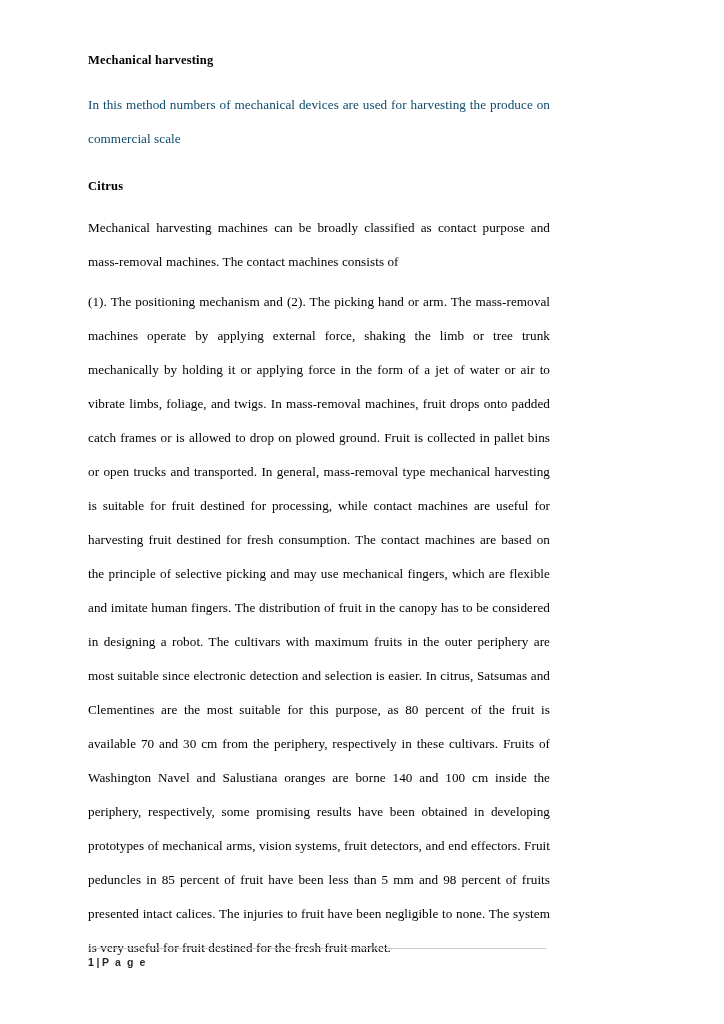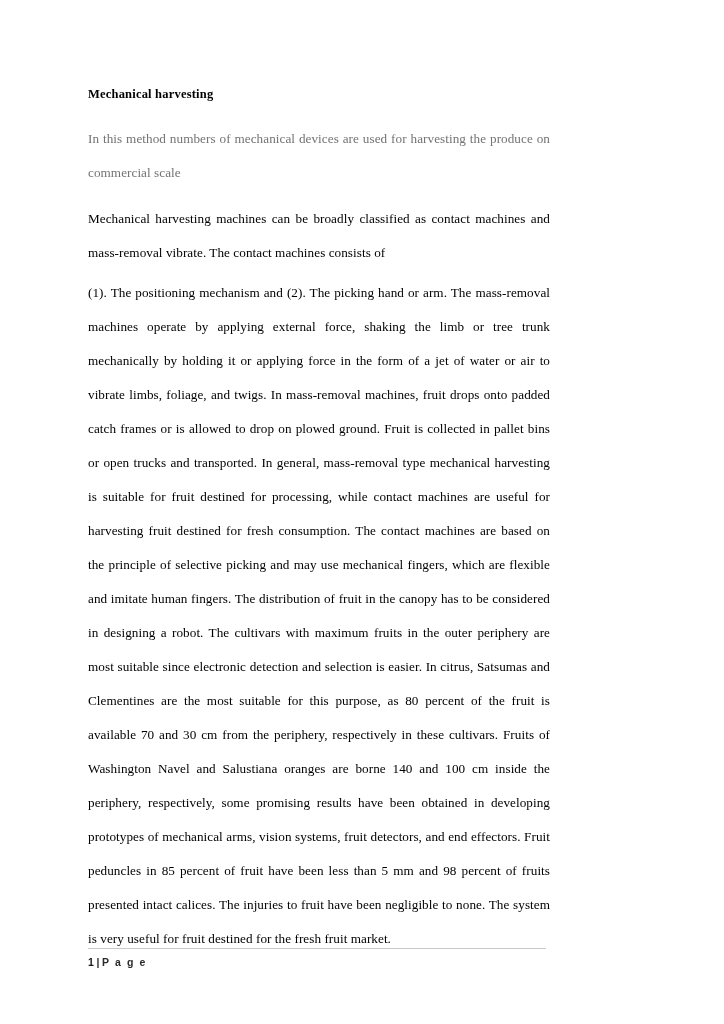--- a/index.html
+++ b/index.html
@@ -12,21 +12,21 @@
     height: 1024px;
     font-family: "Liberation Serif", serif;
     color: #000000;
     position: relative;
     overflow: hidden;
   }
   .page {
     box-sizing: border-box;
     width: 636px;
     height: 1024px;
-    padding: 86px 86px 0 88px;
+    padding: 52px 86px 0 88px;
     position: relative;
   }
   .heading {
     font-family: "Liberation Serif", serif;
     font-weight: bold;
     font-size: 12.5px;
     letter-spacing: 0.2px;
     margin: 0 0 18px 0;
     line-height: 1.4;
   }
@@ -36,21 +36,21 @@
   }
   p.para {
     margin: 0 0 12px 0;
     font-size: 13.2px;
     line-height: 34px;
     text-align: justify;
     text-justify: inter-word;
     letter-spacing: 0.05px;
   }
   p.para.grey {
-    color: #737373;
+    color: #0c4a6e;
   }
   p.para.tight {
     margin-bottom: 6px;
   }
   .footer {
     position: absolute;
     left: 88px;
     right: 90px;
     bottom: 56px;
   }
@@ -78,22 +78,23 @@
 </style>
 </head>
 <body>
 
 <div class="page">
 
   <h1 class="heading">Mechanical harvesting</h1>
 
   <p class="para grey">In this method numbers of mechanical devices are used for harvesting the produce on commercial scale</p>
 
+  <h2 class="heading second">Citrus</h2>
 
-  <p class="para tight">Mechanical harvesting machines can be broadly classified as contact machines and mass-removal vibrate. The contact machines consists of</p>
+  <p class="para tight">Mechanical harvesting machines can be broadly classified as contact purpose and mass-removal machines. The contact machines consists of</p>
 
   <p class="para">(1). The  positioning mechanism and (2). The  picking hand or arm. The mass-removal machines operate by applying external force, shaking the limb or tree trunk mechanically by holding it or applying force in the form of a jet of water or air to vibrate limbs, foliage, and twigs. In mass-removal machines, fruit drops onto padded catch frames or is allowed to drop on plowed ground. Fruit is collected in pallet bins or open trucks and transported. In general, mass-removal type mechanical harvesting is suitable for fruit destined for processing, while contact machines are useful for harvesting fruit destined for fresh consumption. The contact machines are based on the principle of selective picking and may use mechanical fingers, which are flexible and imitate human fingers. The distribution of fruit in the canopy has to be considered in designing a robot. The cultivars with maximum fruits in the outer periphery are most suitable since electronic detection and selection is easier. In citrus, Satsumas and Clementines are the most suitable for this purpose, as 80 percent of the fruit is available 70 and 30 cm from the periphery, respectively in these cultivars. Fruits of Washington Navel and Salustiana oranges are borne 140 and 100 cm inside the periphery, respectively, some promising results have been obtained in developing prototypes of mechanical arms, vision systems, fruit detectors, and end effectors. Fruit peduncles in 85 percent of fruit have been less than 5 mm and 98 percent of fruits presented intact calices. The injuries to fruit have been negligible to none. The system is very useful for fruit destined for the fresh fruit market.</p>
 
   <div class="footer">
     <div class="footer-rule"></div>
     <div class="footer-text">
       <span>1</span><span class="sep">|</span><span class="pg">P a g e</span>
     </div>
   </div>
 

